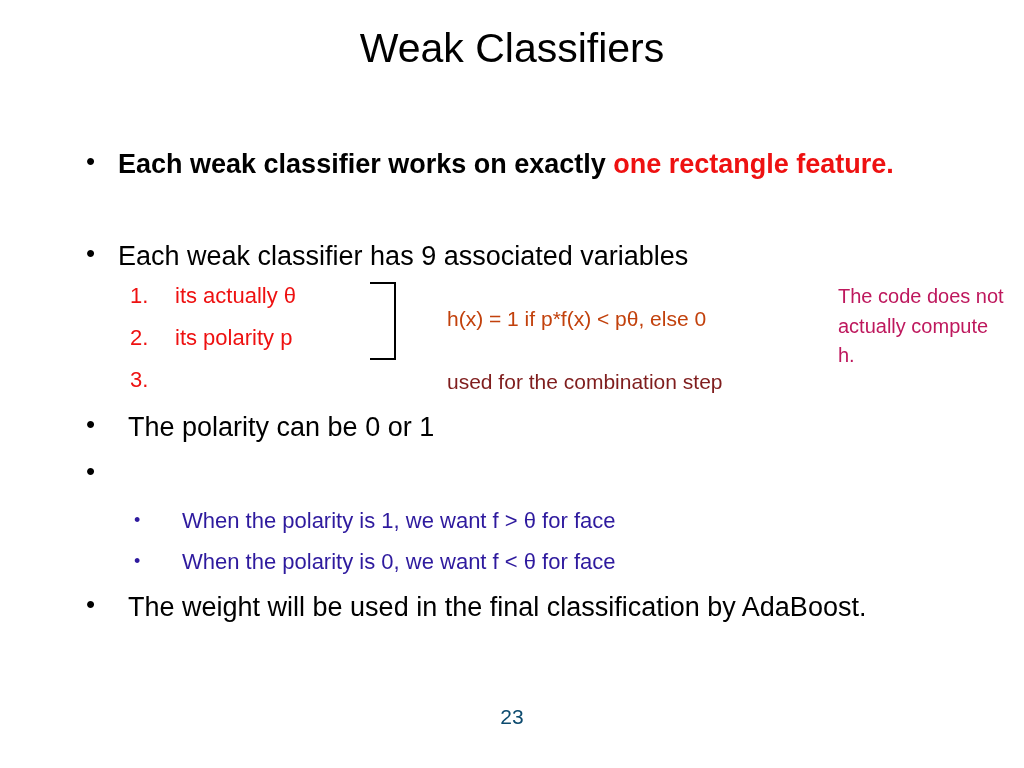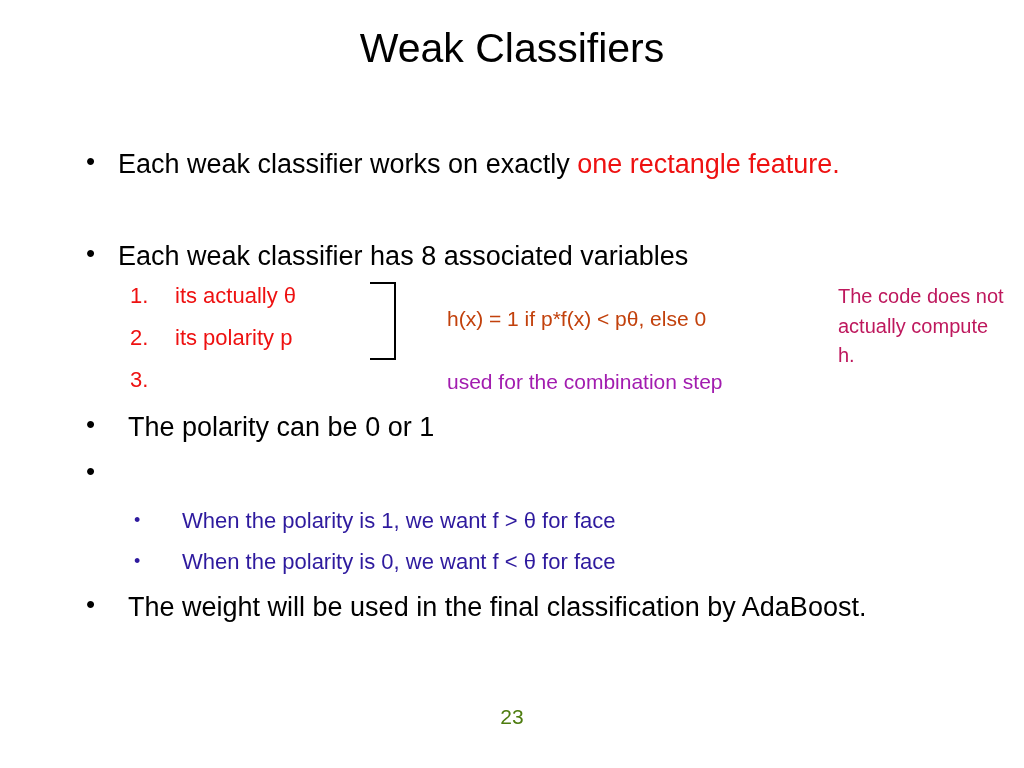--- a/index.html
+++ b/index.html
@@ -60,21 +60,21 @@
     font-size: 27px;
     line-height: 1.22;
     color: #000000;
   }
   .red {
     color: #ee1111;
   }
 
   
   #bullet-1 { left: 86px; top: 148px; width: 850px; }
-  #bullet-1 .bullet-text { width: 805px; }
+  #bullet-1 .bullet-text { width: 805px; font-weight: bold; }
   #bullet-2 { left: 86px; top: 240px; width: 850px; }
   #bullet-3 { left: 86px; top: 411px; width: 850px; }
   #bullet-3 .bullet-mark { width: 42px; }
   #bullet-4 { left: 86px; top: 458px; width: 860px; }
   #bullet-4 .bullet-mark { width: 42px; }
   #bullet-5 { left: 86px; top: 591px; width: 860px; }
   #bullet-5 .bullet-mark { width: 42px; }
   #bullet-5 .bullet-text { width: 800px; }
 
   
@@ -139,21 +139,21 @@
     top: 307px;
     font-size: 21px;
     color: #c2410c;
     white-space: nowrap;
   }
   .formula-note {
     position: absolute;
     left: 447px;
     top: 370px;
     font-size: 21px;
-    color: #a21caf;
+    color: #7f1d1d;
     white-space: nowrap;
   }
 
   
   .side-note {
     position: absolute;
     left: 838px;
     top: 282px;
     width: 170px;
     font-size: 20px;
@@ -179,40 +179,40 @@
   #sub-2 { left: 134px; top: 549px; }
 
   
   .page-number {
     position: absolute;
     left: 0;
     top: 705px;
     width: 1024px;
     text-align: center;
     font-size: 21px;
-    color: #4d7c0f;
+    color: #0c4a6e;
   }
 </style>
 </head>
 <body>
 
 <div class="slide">
 
   <div class="slide-title">Weak Classifiers</div>
 
   <div class="body-area">
 
     <div class="bullet-row" id="bullet-1">
       <span class="bullet-mark">•</span>
       <span class="bullet-text"><span>Each weak classifier works on exactly </span><span class="red">one rectangle feature.</span></span>
     </div>
 
     <div class="bullet-row" id="bullet-2">
       <span class="bullet-mark">•</span>
-      <span class="bullet-text">Each weak classifier has 8 associated variables</span>
+      <span class="bullet-text">Each weak classifier has 9 associated variables</span>
     </div>
 
     <div class="numbered-list">
       <div class="num-row">
         <span class="num-marker">1.</span>
         <span class="num-text">its actually θ</span>
       </div>
       <div class="num-row">
         <span class="num-marker">2.</span>
         <span class="num-text">its polarity p</span>

